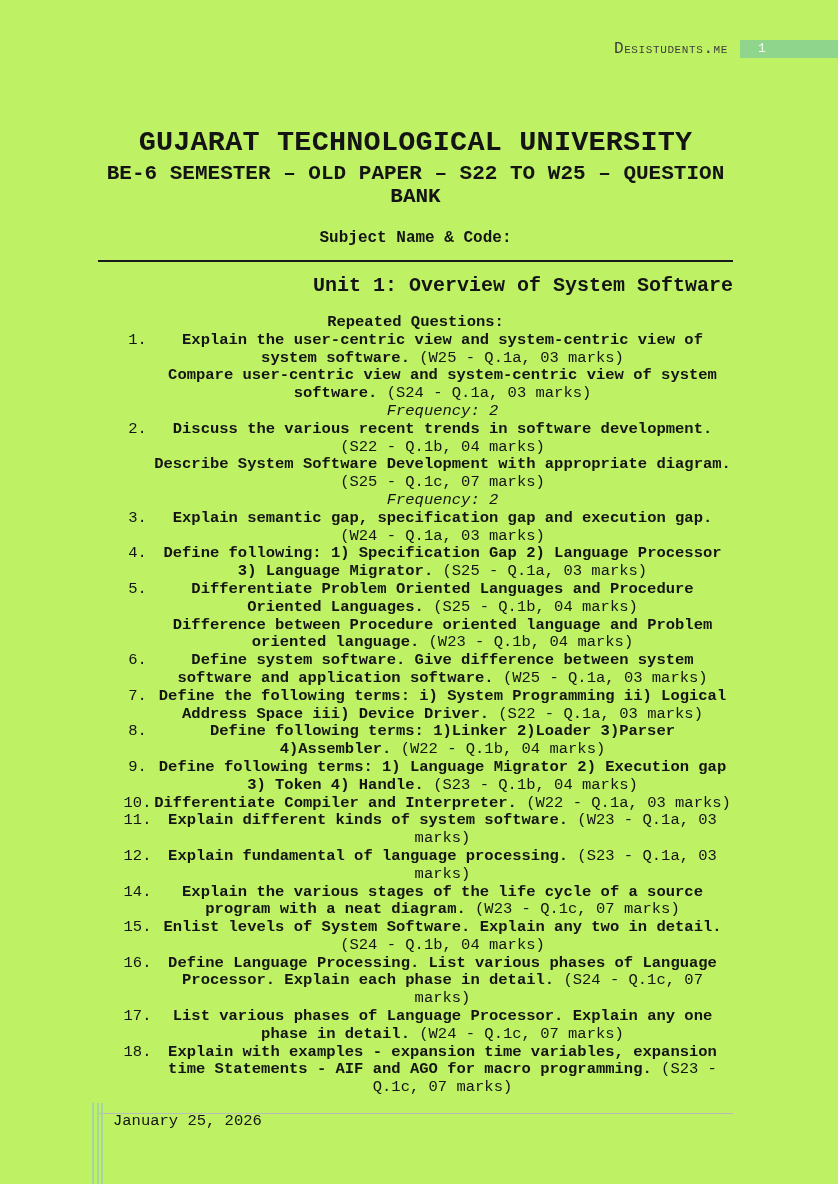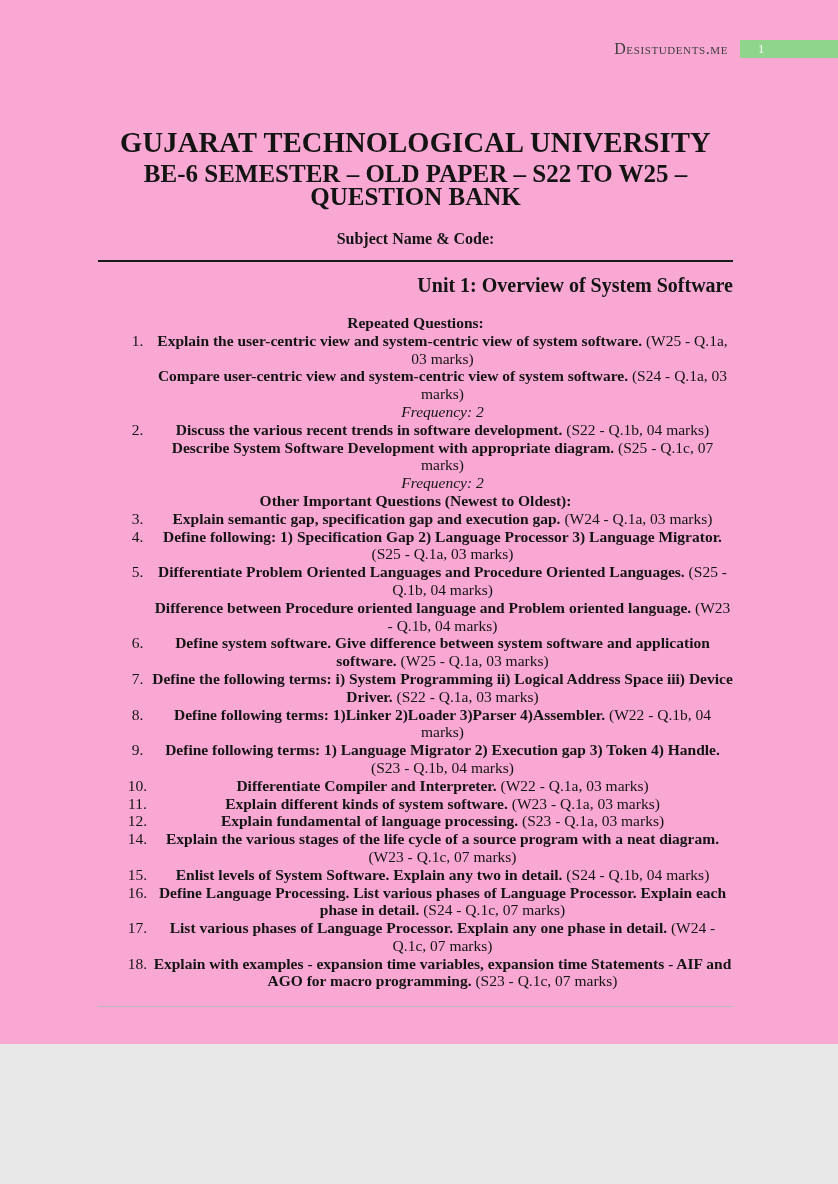--- a/index.html
+++ b/index.html
@@ -8,23 +8,23 @@
     --stripe:#A5D69E;
     --rule-dark:#1a1a1a;
     --rule-light:#bbbbbb;
     --ink:#141414;
     --site-ink:#3d3d3d;
   }
   *{margin:0;padding:0;box-sizing:border-box;}
   html,body{background:#e8e8e8;}
   .page{
     position:relative;
-    width:838px;height:1044px;
-    background:#f9a8d4;
-    font-family:Liberation Serif, serif;
+    width:838px;height:1184px;
+    background:#bef264;
+    font-family:Liberation Mono, monospace;
     color:var(--ink);
     overflow:hidden;
   }
   
   .site-header{
     position:absolute;top:40px;right:0;
     display:flex;align-items:center;
   }
   .site-name{
     font-variant:small-caps;
@@ -42,21 +42,21 @@
   }
   
   .content{padding:0 105px 0 98px;}
   .doc-title{
     margin-top:126px;text-align:center;
     font-size:28.5px;line-height:33px;font-weight:700;
     letter-spacing:0.2px;
   }
   .doc-subtitle{
     margin-top:3px;text-align:center;
-    font-size:25px;line-height:23px;font-weight:700;
+    font-size:21px;line-height:23px;font-weight:700;
   }
   .subject-label{
     margin-top:19px;text-align:center;
     font-size:16px;line-height:23px;font-weight:700;
   }
   .subject-value{
     text-align:center;
     font-size:23px;line-height:26px;font-weight:700;
     font-variant:small-caps;
     letter-spacing:0.4px;
@@ -129,21 +129,20 @@
           </div>
         </div>
         <div class="q-row">
           <span class="q-num">2.</span>
           <div class="q-body">
             <div class="q-line"><span class="q-text">Discuss the various recent trends in software development.</span><span class="q-ref"> (S22 - Q.1b, 04 marks)</span></div>
             <div class="q-line"><span class="q-text">Describe System Software Development with appropriate diagram.</span><span class="q-ref"> (S25 - Q.1c, 07 marks)</span></div>
             <div class="q-freq">Frequency: 2</div>
           </div>
         </div>
-        <div class="section-heading">Other Important Questions (Newest to Oldest):</div>
         <div class="q-row">
           <span class="q-num">3.</span>
           <div class="q-body">
             <div class="q-line"><span class="q-text">Explain semantic gap, specification gap and execution gap.</span><span class="q-ref"> (W24 - Q.1a, 03 marks)</span></div>
           </div>
         </div>
         <div class="q-row">
           <span class="q-num">4.</span>
           <div class="q-body">
             <div class="q-line"><span class="q-text">Define following: 1) Specification Gap 2) Language Processor 3) Language Migrator.</span><span class="q-ref"> (S25 - Q.1a, 03 marks)</span></div>

